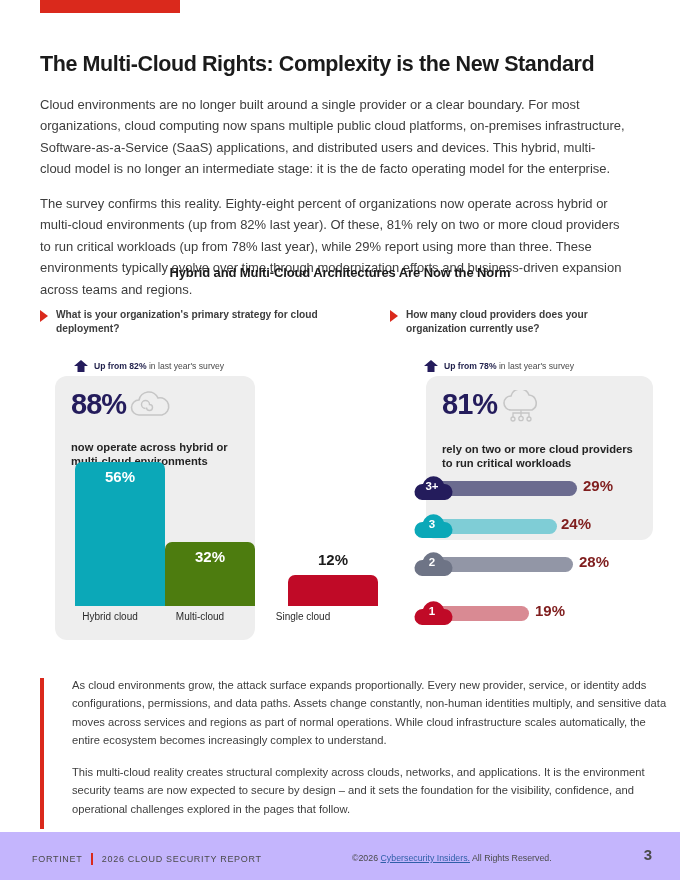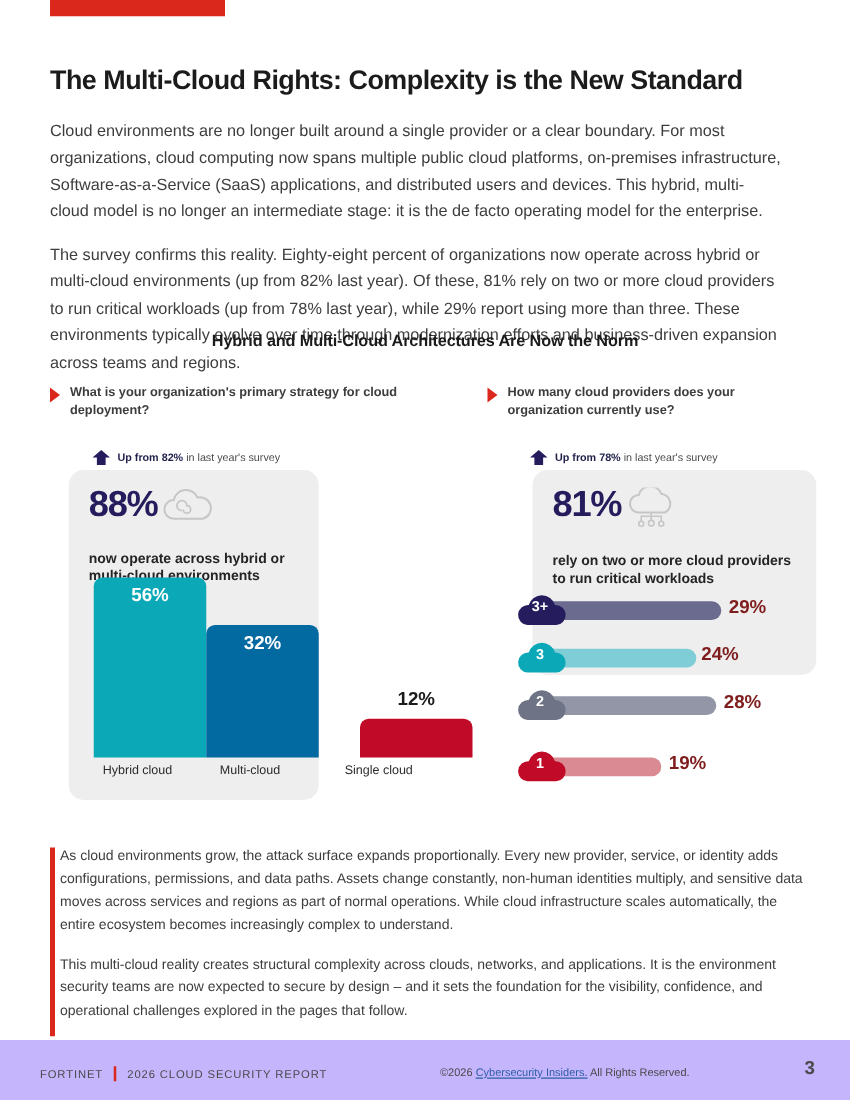--- a/index.html
+++ b/index.html
@@ -77,21 +77,21 @@
   .hbar-row{position:relative;height:38px;}
   .hbar-track{position:absolute;left:28px;top:11px;height:15px;border-radius:8px;}
   .cloud-badge{position:absolute;left:8px;top:2px;width:44px;height:32px;}
   .cloud-badge .cnum{
     position:absolute;left:0;right:6px;top:8px;text-align:center;
     font-size:11.5px;font-weight:bold;color:#ffffff;
   }
   .hbar-val{position:absolute;top:7px;font-size:15px;font-weight:bold;color:#7f1d1d;}
 
   
-  .callout{position:absolute;left:40px;top:676px;width:595px;padding-left:8px;}
+  .callout{position:absolute;left:40px;top:676px;width:595px;padding-left:32px;}
   .callout:before{
     content:"";position:absolute;left:0;top:2px;bottom:2px;width:3.5px;background:#DA291C;
   }
   .callout p{margin:0 0 13px 0;font-size:11.2px;line-height:1.65;color:#3d3d3d;}
 
   
   .footer{position:absolute;left:0;right:0;top:832px;height:48px;background:#c4b5fd;}
   .footer-inner{position:relative;height:100%;}
   .f-left{
     position:absolute;left:32px;top:21px;font-size:9px;letter-spacing:0.7px;color:#4a4a4a;
@@ -160,21 +160,21 @@
   <div class="vbars">
 
     <div class="vbar-group" style="left:35px;width:70px;">
       <div class="vbar" style="height:144px;background:#0BA8B8;">
         <span class="vbar-val">56%</span>
       </div>
       <span class="vbar-label">Hybrid cloud</span>
     </div>
 
     <div class="vbar-group" style="left:125px;width:70px;">
-      <div class="vbar" style="height:106px;background:#0369a1;">
+      <div class="vbar" style="height:64px;background:#4d7c0f;">
         <span class="vbar-val">32%</span>
       </div>
       <span class="vbar-label">Multi-cloud</span>
     </div>
 
     <div class="vbar-group" style="left:228px;width:70px;">
       <div class="vbar" style="height:31px;background:#C00A27;margin-left:20px;">
         <span class="vbar-val dark">12%</span>
       </div>
       <span class="vbar-label">Single cloud</span>

